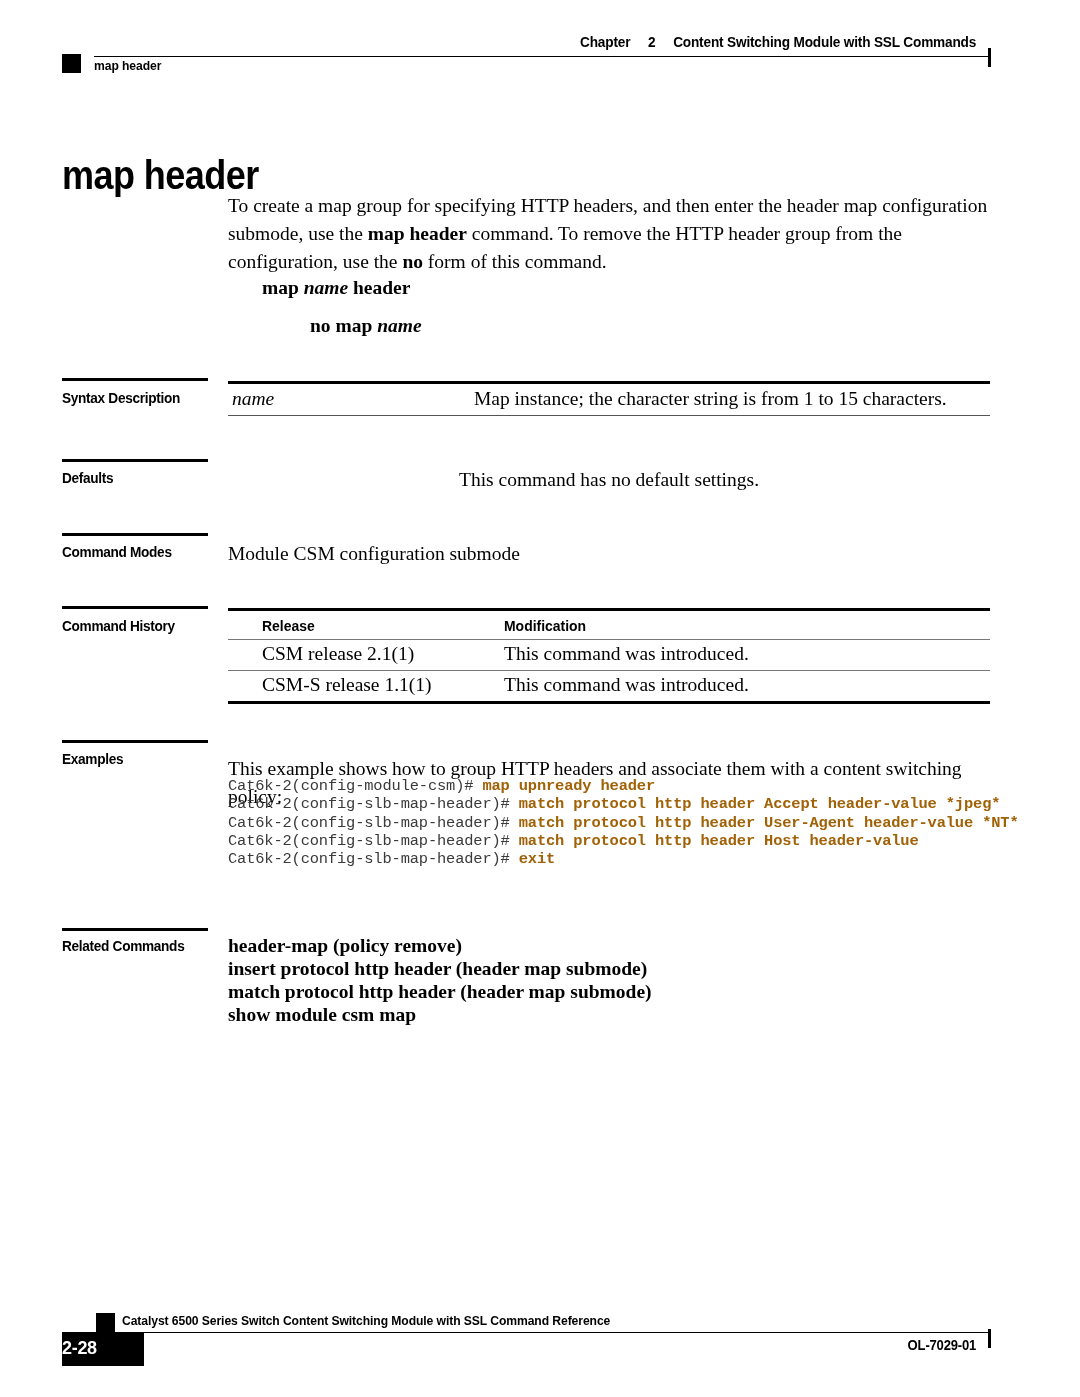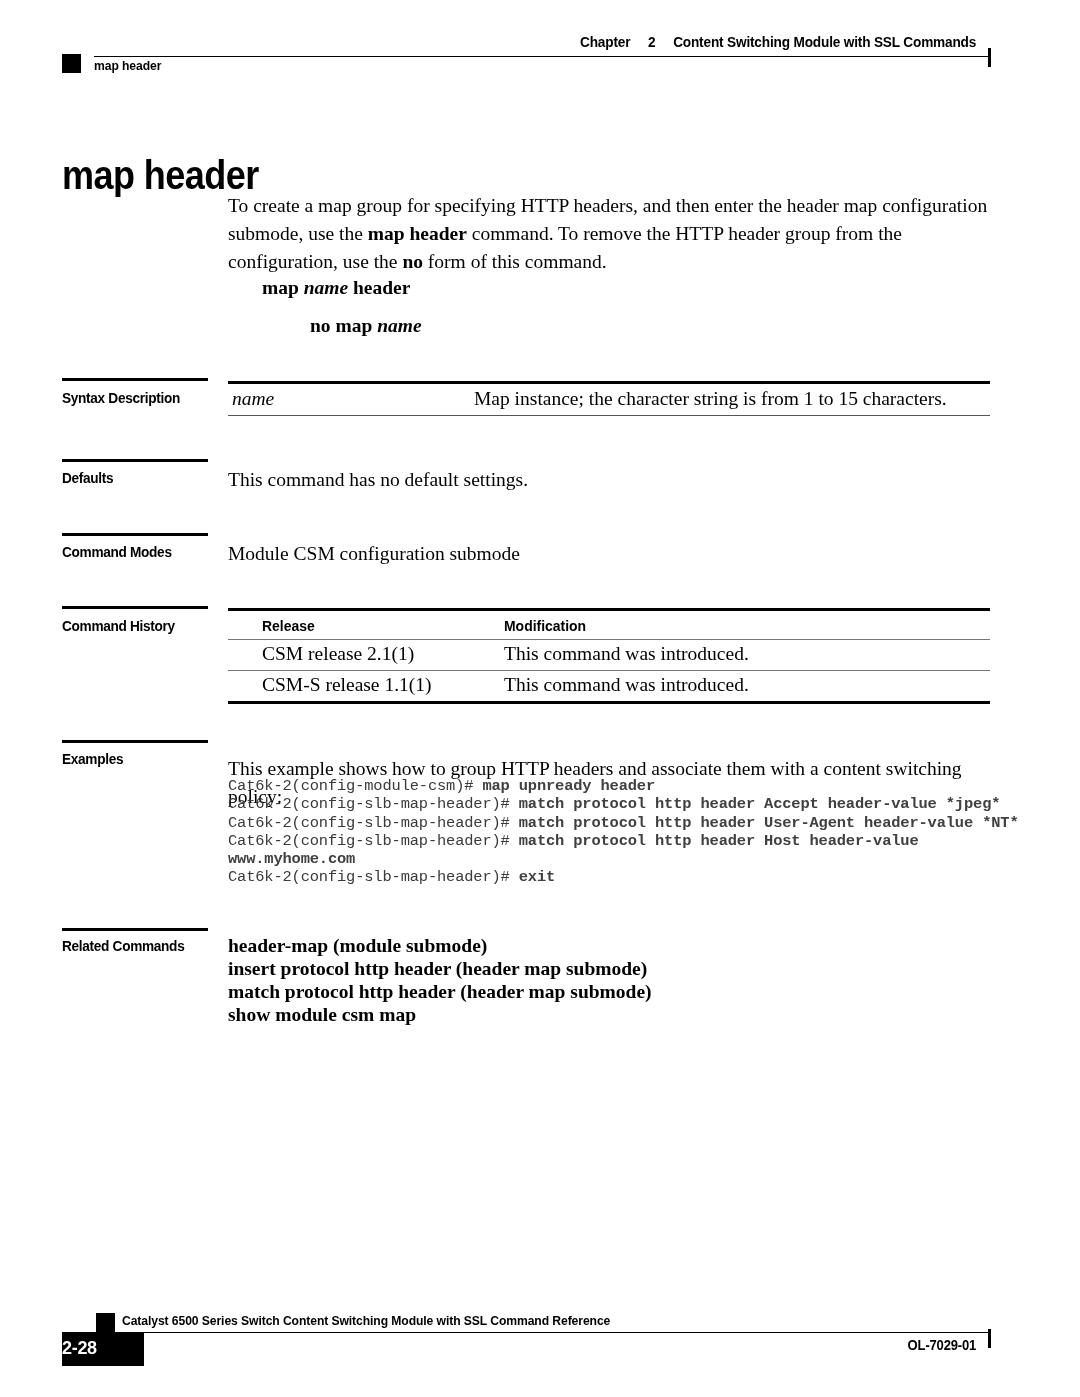--- a/index.html
+++ b/index.html
@@ -197,21 +197,21 @@
     position: absolute;
     left: 228px;
     top: 777px;
     font-family: "Liberation Mono", "DejaVu Sans Mono", monospace;
     font-size: 15.4px;
     line-height: 18.3px;
     letter-spacing: -0.15px;
     white-space: nowrap;
   }
   .codeblock .prompt { color: #3a3a3a; }
-  .codeblock .cmd { font-weight: bold; color: #404040; }
+  .codeblock .cmd { font-weight: bold; color: #a16207; }
 
   
   .relcmds {
     position: absolute;
     left: 228px;
     top: 934px;
     font-size: 19.5px;
     line-height: 23px;
     font-weight: bold;
   }
@@ -310,21 +310,21 @@
 
 <div class="label-rule" style="top:378px;"></div>
 <div class="sec-label" style="top:389px;">Syntax Description</div>
 <div class="sd-rule-top"></div>
 <div class="sd-term">name</div>
 <div class="sd-desc">Map instance; the character string is from 1 to 15 characters.</div>
 <div class="sd-rule-bot"></div>
 
 <div class="label-rule" style="top:459px;"></div>
 <div class="sec-label" style="top:469px;">Defaults</div>
-<div class="content" style="top:466px;">This command has no default settings.</div>
+<div class="content" style="top:466px;text-align:center;">This command has no default settings.</div>
 
 <div class="label-rule" style="top:533px;"></div>
 <div class="sec-label" style="top:543px;">Command Modes</div>
 <div class="content" style="top:540px;">Module CSM configuration submode</div>
 
 <div class="label-rule" style="top:606px;"></div>
 <div class="sec-label" style="top:617px;">Command History</div>
 
 <div class="ch-table">
   <div class="ch-rule-thick"></div>
@@ -347,28 +347,27 @@
 
 <div class="label-rule" style="top:740px;"></div>
 <div class="sec-label" style="top:750px;">Examples</div>
 <div class="content" style="top:747px;margin-top:8px;">This example shows how to group HTTP headers and associate them with a content switching policy:</div>
 
 <div class="codeblock">
   <div><span class="prompt">Cat6k-2(config-module-csm)# </span><span class="cmd">map upnready header</span></div>
   <div><span class="prompt">Cat6k-2(config-slb-map-header)# </span><span class="cmd">match protocol http header Accept header-value *jpeg*</span></div>
   <div><span class="prompt">Cat6k-2(config-slb-map-header)# </span><span class="cmd">match protocol http header User-Agent header-value *NT*</span></div>
   <div><span class="prompt">Cat6k-2(config-slb-map-header)# </span><span class="cmd">match protocol http header Host header-value</span></div>
-  <div><span class="prompt"></span><span class="cmd">www.myhome.com</span></div>
   <div><span class="prompt">Cat6k-2(config-slb-map-header)# </span><span class="cmd">exit</span></div>
 </div>
 
 <div class="label-rule" style="top:928px;"></div>
 <div class="sec-label" style="top:937px;">Related Commands</div>
 <div class="relcmds">
-  <div>header-map (module submode)</div>
+  <div>header-map (policy remove)</div>
   <div>insert protocol http header (header map submode)</div>
   <div>match protocol http header (header map submode)</div>
   <div>show module csm map</div>
 </div>
 
 <div class="footer">
   <div class="ftr-rule"></div>
   <div class="ftr-square"></div>
   <div class="ftr-pagebox"></div>
   <div class="ftr-pagenum">2-28</div>

